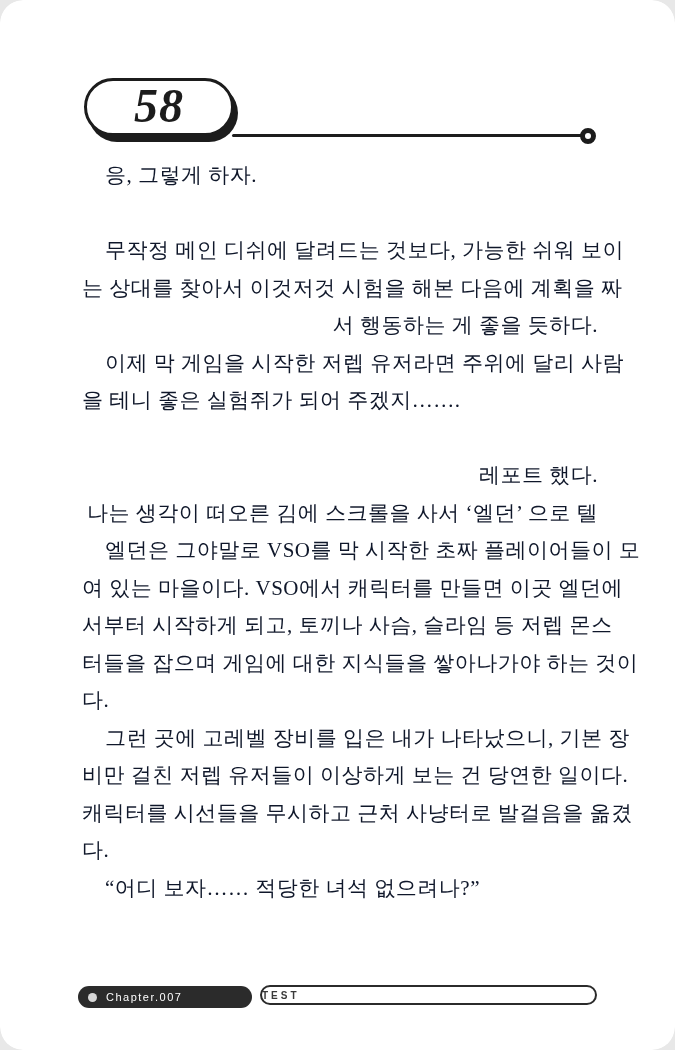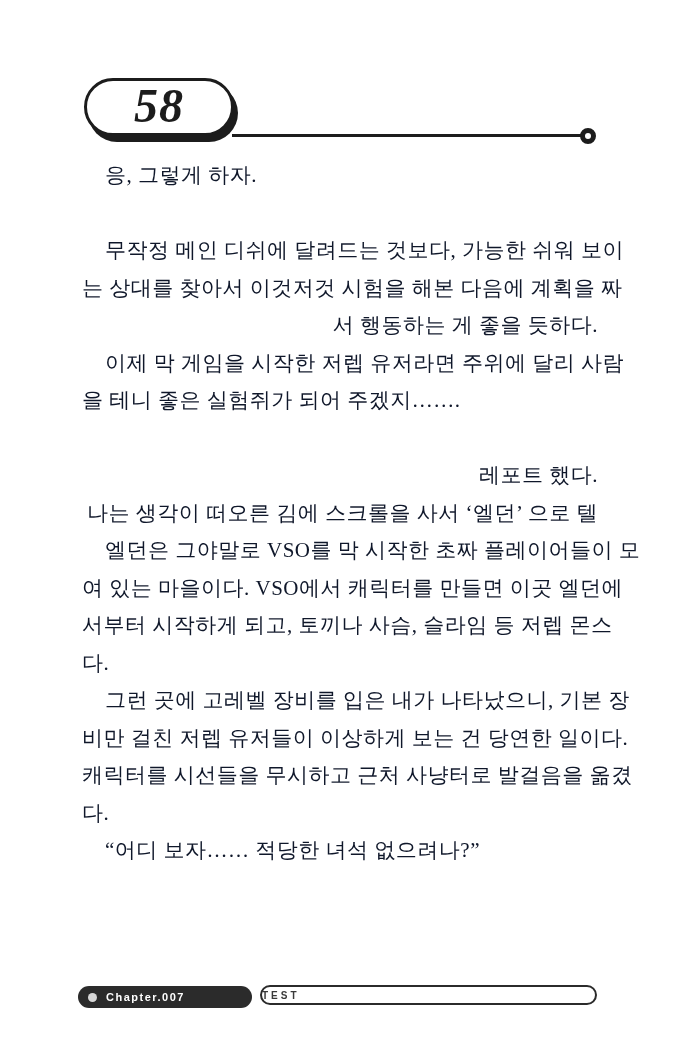--- a/index.html
+++ b/index.html
@@ -1,15 +1,15 @@
 <!DOCTYPE html>
 <html><head>
 <meta charset="utf-8">
 <style>
-  * { margin: 0; padding: 0; box-sizing: border-box; }
+  * { margin: 0; padding: 0; box-sizing: border-box; border-radius: 23px; }
   html, body { background: #e8e8e8; }
   .page {
     position: relative;
     width: 675px;
     height: 1050px;
     margin: 0 auto;
     background: #ffffff;
     overflow: hidden;
     font-family: "Liberation Serif", "DejaVu Serif", serif;
   }
@@ -79,21 +79,21 @@
   .footer-dot {
     width: 9px; height: 9px;
     border-radius: 50%;
     background: #d8d8d8;
     margin-right: 9px;
     flex: 0 0 auto;
   }
   .footer-chapter-label {
     color: #ffffff;
     font-family: "Liberation Sans", sans-serif;
-    font-weight: bold;
+    font-weight: normal;
     font-size: 11px;
     letter-spacing: 1.5px;
     transform: translateY(-0.5px);
   }
   .footer-test {
     position: absolute;
     left: 260px; top: 985px;
     width: 337px; height: 20px;
     background: #ffffff;
     border: 2px solid #2b2b2b;
@@ -134,20 +134,21 @@
         <div class="line">을 테니 좋은 실험쥐가 되어 주겠지…….</div>
       </div>
       <div class="para indent gap-before">
         <div class="line">레포트 했다.</div>
         <div class="line">나는 생각이 떠오른 김에 스크롤을 사서 ‘엘던’ 으로 텔</div>
       </div>
       <div class="para indent">
         <div class="line">엘던은 그야말로 VSO를 막 시작한 초짜 플레이어들이 모</div>
         <div class="line">여 있는 마을이다. VSO에서 캐릭터를 만들면 이곳 엘던에</div>
         <div class="line">서부터 시작하게 되고, 토끼나 사슴, 슬라임 등 저렙 몬스</div>
+        <div class="line">터들을 잡으며 게임에 대한 지식들을 쌓아나가야 하는 것이</div>
         <div class="line">다.</div>
       </div>
       <div class="para indent">
         <div class="line">그런 곳에 고레벨 장비를 입은 내가 나타났으니, 기본 장</div>
         <div class="line">비만 걸친 저렙 유저들이 이상하게 보는 건 당연한 일이다.</div>
         <div class="line">캐릭터를 시선들을 무시하고 근처 사냥터로 발걸음을 옮겼</div>
         <div class="line">다.</div>
       </div>
       <div class="para indent">
         <div class="line">“어디 보자…… 적당한 녀석 없으려나?”</div>

